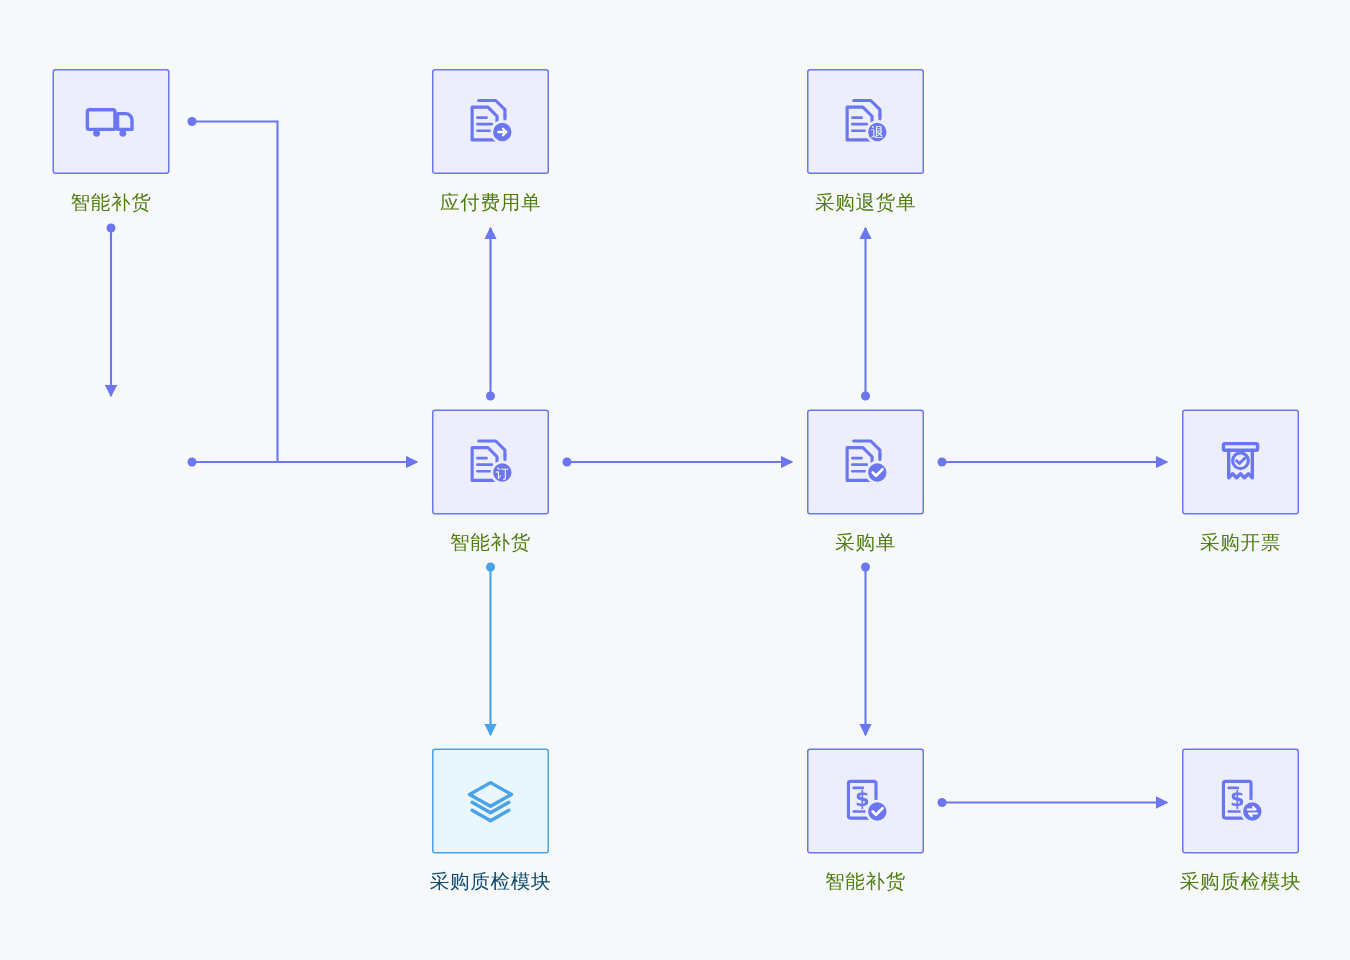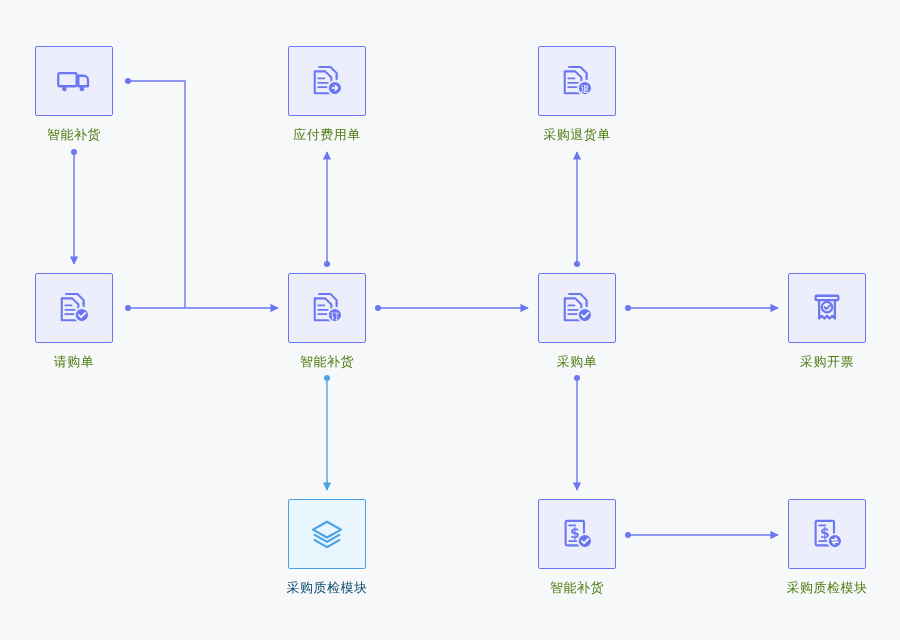--- a/index.html
+++ b/index.html
@@ -170,35 +170,20 @@
         <line x1="14" y1="21" x2="21" y2="21" stroke="#6b77f0" stroke-width="2" stroke-linecap="round"></line>
         <line x1="14" y1="26" x2="25" y2="26" stroke="#6b77f0" stroke-width="2" stroke-linecap="round"></line>
         <line x1="14" y1="31" x2="25" y2="31" stroke="#6b77f0" stroke-width="2" stroke-linecap="round"></line>
         <circle cx="33" cy="32" r="8" fill="#6b77f0" stroke="#eceefc" stroke-width="2"></circle>
         <text x="33" y="36" font-size="10" fill="#ffffff" text-anchor="middle" font-family="'DejaVu Sans', sans-serif">退</text>
       </svg>
     </div>
     <div class="node-label">采购退货单</div>
   </div>
 
-  <div class="node" style="left:34px; top:273px;">
-    <div class="node-box">
-      <svg class="node-icon" viewBox="0 0 48 48">
-        <path d="M15 8 h13 l7 7 v4" fill="none" stroke="#6b77f0" stroke-width="2.4" stroke-linejoin="round" stroke-linecap="round"></path>
-        <path d="M35 19 v3" fill="none" stroke="#6b77f0" stroke-width="2.4" stroke-linecap="round"></path>
-        <path d="M10 13 h12 l7 7 v18 h-19 z" fill="#eceefc" stroke="#6b77f0" stroke-width="2.4" stroke-linejoin="round"></path>
-        <line x1="14" y1="21" x2="21" y2="21" stroke="#6b77f0" stroke-width="2" stroke-linecap="round"></line>
-        <line x1="14" y1="26" x2="25" y2="26" stroke="#6b77f0" stroke-width="2" stroke-linecap="round"></line>
-        <line x1="14" y1="31" x2="25" y2="31" stroke="#6b77f0" stroke-width="2" stroke-linecap="round"></line>
-        <circle cx="33" cy="32" r="8" fill="#6b77f0" stroke="#eceefc" stroke-width="2"></circle>
-        <path d="M29.5 32 l2.5 2.5 l5 -5" fill="none" stroke="#ffffff" stroke-width="2" stroke-linecap="round" stroke-linejoin="round"></path>
-      </svg>
-    </div>
-    <div class="node-label">请购单</div>
-  </div>
 
   <div class="node" style="left:287px; top:273px;">
     <div class="node-box">
       <svg class="node-icon" viewBox="0 0 48 48">
         <path d="M15 8 h13 l7 7 v4" fill="none" stroke="#6b77f0" stroke-width="2.4" stroke-linejoin="round" stroke-linecap="round"></path>
         <path d="M35 19 v3" fill="none" stroke="#6b77f0" stroke-width="2.4" stroke-linecap="round"></path>
         <path d="M10 13 h12 l7 7 v18 h-19 z" fill="#eceefc" stroke="#6b77f0" stroke-width="2.4" stroke-linejoin="round"></path>
         <line x1="14" y1="21" x2="21" y2="21" stroke="#6b77f0" stroke-width="2" stroke-linecap="round"></line>
         <line x1="14" y1="26" x2="25" y2="26" stroke="#6b77f0" stroke-width="2" stroke-linecap="round"></line>
         <line x1="14" y1="31" x2="25" y2="31" stroke="#6b77f0" stroke-width="2" stroke-linecap="round"></line>

